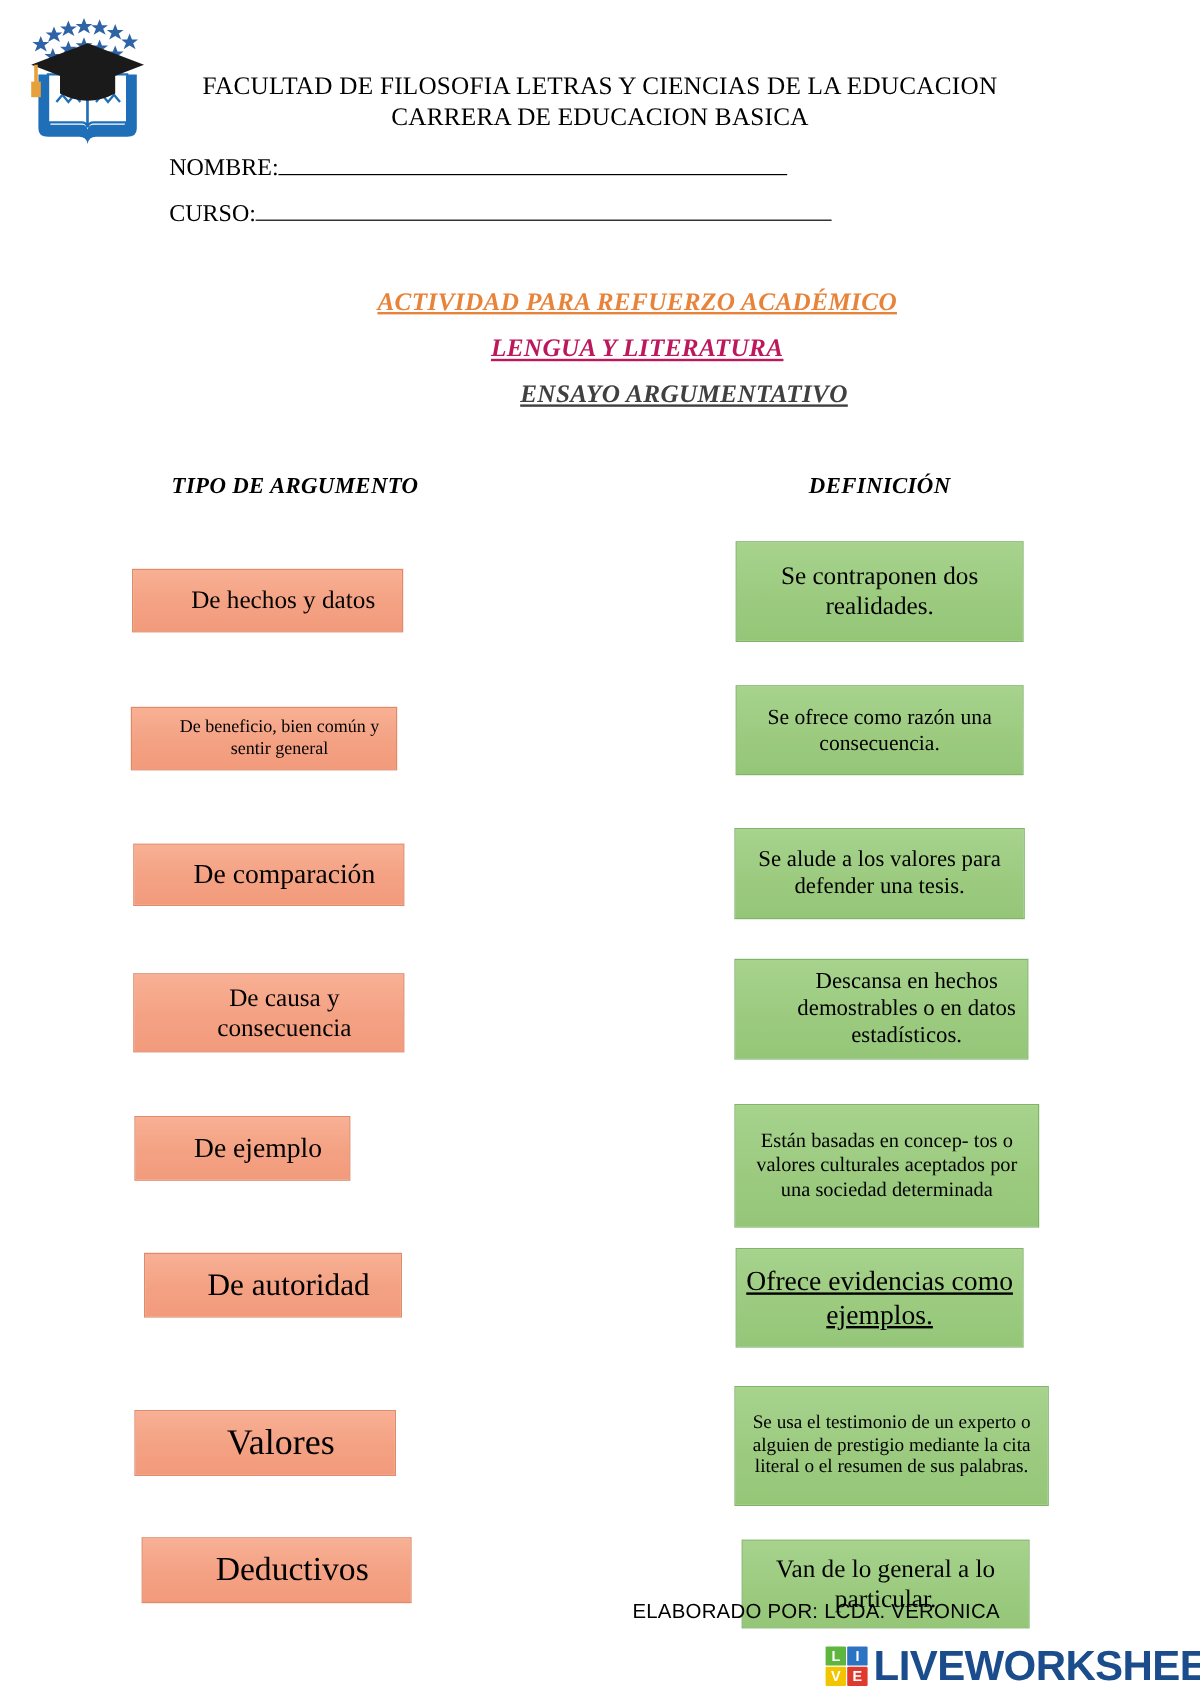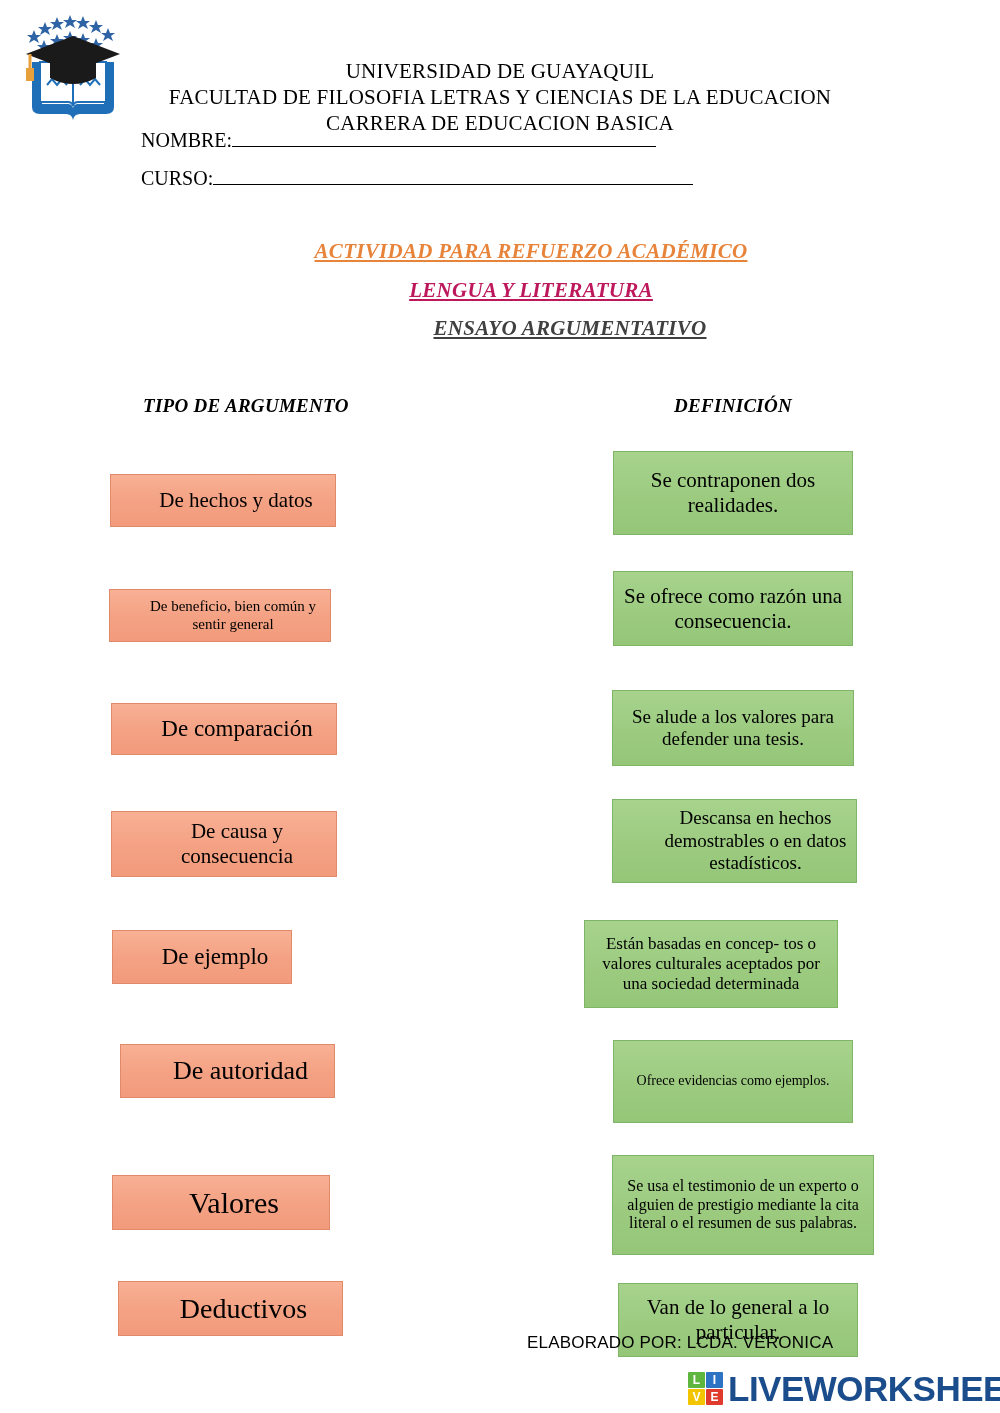--- a/index.html
+++ b/index.html
@@ -190,21 +190,20 @@
 
     <polygon points="59,34 106,52 59,70 12,52" fill="#1A1A1A"></polygon>
     <path d="M36 58 L36 76 Q59 88 82 76 L82 58 L59 68 Z" fill="#1A1A1A"></path>
 
     <path d="M16 52 L16 70" stroke="#E8A13A" stroke-width="3" fill="none"></path>
     <rect x="12" y="66" width="8" height="13" fill="#E8A13A"></rect>
   </svg>
 </div>
 
 <div class="header-block">
-  <div class="header-line">UNIVERSIDAD DE GUAYAQUIL</div>
   <div class="header-line">FACULTAD DE FILOSOFIA LETRAS Y CIENCIAS DE LA EDUCACION</div>
   <div class="header-line">CARRERA DE EDUCACION BASICA</div>
 </div>
 
 <div class="field-row field-nombre">
   <span class="field-label">NOMBRE:</span><span class="field-rule rule-nombre"></span>
 </div>
 <div class="field-row field-curso">
   <span class="field-label">CURSO:</span><span class="field-rule rule-curso"></span>
 </div>
@@ -227,29 +226,29 @@
 <div class="box orange" style="left:112px; top:930px; width:180px; height:54px; font-size:23px;">De ejemplo</div>
 
 <div class="box orange" style="left:120px; top:1044px; width:215px; height:54px; font-size:26px;text-align:right;">De autoridad</div>
 
 <div class="box orange" style="left:112px; top:1175px; width:218px; height:55px; font-size:30px;">Valores</div>
 
 <div class="box orange" style="left:118px; top:1281px; width:225px; height:55px; font-size:28px;">Deductivos</div>
 
 <div class="box green" style="left:613px; top:451px; width:240px; height:84px; font-size:21px;">Se contraponen dos realidades.</div>
 
-<div class="box green" style="left:613px; top:571px; width:240px; height:75px; font-size:21px;">Se ofrece como razón una consecuencia.</div>
+<div class="box green" style="left:613px; top:571px; width:240px; height:75px; font-size:18px;">Se ofrece como razón una consecuencia.</div>
 
 <div class="box green" style="left:612px; top:690px; width:242px; height:76px; font-size:19px;">Se alude a los valores para defender una tesis.</div>
 
 <div class="box green" style="left:612px; top:799px; width:245px; height:84px; font-size:19px;padding-left:48px;">Descansa en hechos demostrables o en datos estadísticos.</div>
 
-<div class="box green" style="left:584px; top:920px; width:254px; height:88px; font-size:17px;">Están basadas en concep- tos o valores culturales aceptados por una sociedad determinada</div>
-
-<div class="box green" style="left:613px; top:1040px; width:240px; height:83px; font-size:14px;">Ofrece evidencias como ejemplos.</div>
+<div class="box green" style="left:612px; top:920px; width:254px; height:103px; font-size:17px;">Están basadas en concep- tos o valores culturales aceptados por una sociedad determinada</div>
+
+<div class="box green" style="left:613px; top:1040px; width:240px; height:83px; font-size:23px;text-decoration:underline;">Ofrece evidencias como ejemplos.</div>
 
 <div class="box green" style="left:612px; top:1155px; width:262px; height:100px; font-size:16px;">Se usa el testimonio de un experto o alguien de prestigio mediante la cita literal o el resumen de sus palabras.</div>
 
 <div class="box green" style="left:618px; top:1283px; width:240px; height:74px; font-size:21px;">Van de lo general a lo particular.</div>
 
 <div class="footer-text">ELABORADO POR: LCDA. VERONICA</div>
 
 <div class="lw-brand">
   <div class="lw-tiles">
     <span class="lw-tile lw-l">L</span>

